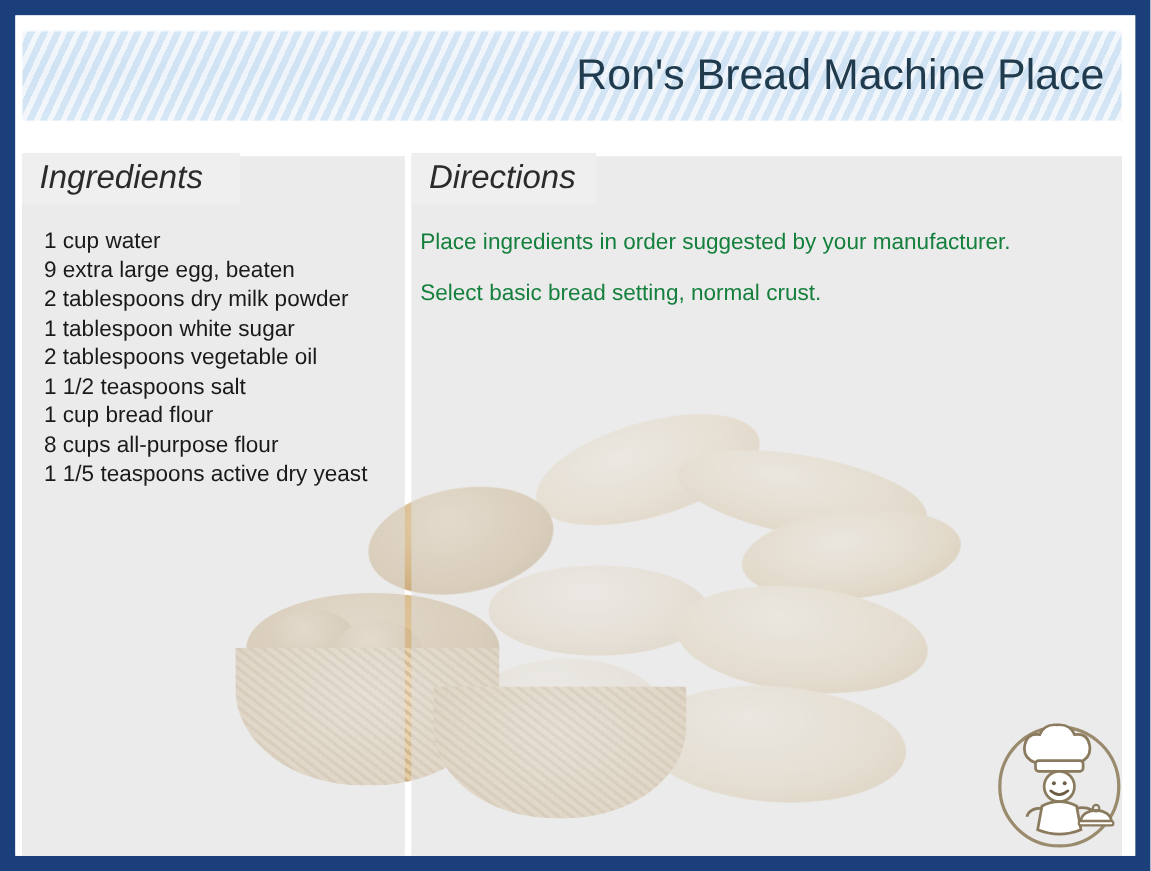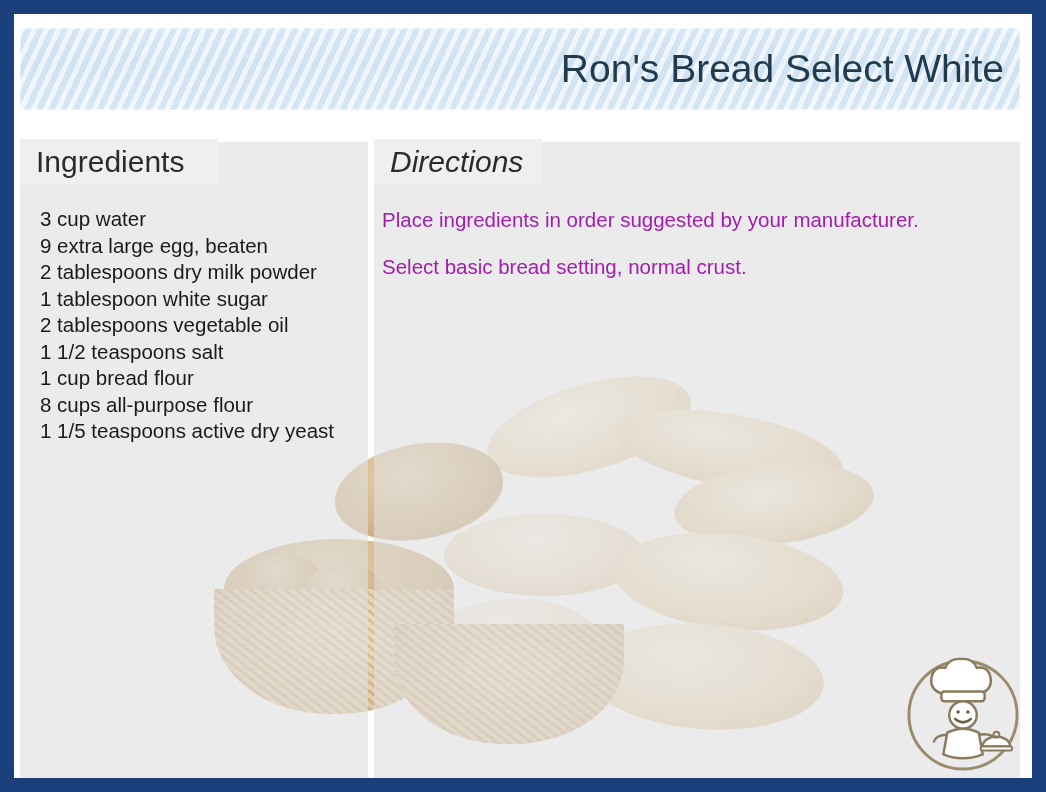--- a/index.html
+++ b/index.html
@@ -104,20 +104,21 @@
     position: absolute;
     background: #efefef;
     padding: 4px 16px 6px 16px;
     box-sizing: border-box;
   }
   .tab-ingredients {
     left: 6px;
     top: 125px;
     width: 198px;
     height: 46px;
+    font-style: italic;
   }
   .tab-directions {
     left: 360px;
     top: 125px;
     width: 168px;
     height: 46px;
     font-style: italic;
   }
   .pane-tab .tab-label {
     font-size: 30px;
@@ -147,40 +148,40 @@
   .directions-body {
     position: absolute;
     left: 368px;
     top: 192px;
     width: 600px;
   }
   .directions-body p {
     margin: 0 0 20px 0;
     font-size: 20.5px;
     line-height: 27px;
-    color: #a21caf;
+    color: #15803d;
   }
 
   
   .chef-logo {
     position: absolute;
     right: 10px;
     bottom: 4px;
     width: 118px;
     height: 118px;
   }
 </style>
 </head>
 <body>
 
 <div class="slide-frame">
   <div class="slide-canvas">
 
     <div class="title-banner">
-      <div class="title-text">Ron's Bread Select White</div>
+      <div class="title-text">Ron's Bread Machine Place</div>
     </div>
 
     <div class="bread-photo">
 
       <div class="loaf" style="left:300px; top:10px; width:210px; height:86px; background:radial-gradient(ellipse at 40% 30%, #fff6e6 0%, #f0dcb9 55%, #d9bd8e 100%); transform:rotate(-16deg);"></div>
       <div class="loaf" style="left:430px; top:40px; width:230px; height:72px; background:radial-gradient(ellipse at 40% 30%, #fdf1dc 0%, #e9d3ab 60%, #cfae7d 100%); transform:rotate(10deg);"></div>
       <div class="loaf" style="left:490px; top:90px; width:200px; height:80px; background:radial-gradient(ellipse at 45% 35%, #fdf2de 0%, #e7cfa4 60%, #c9a472 100%); transform:rotate(-6deg);"></div>
       <div class="loaf" style="left:150px; top:70px; width:170px; height:95px; background:radial-gradient(ellipse at 45% 30%, #e8cfa8 0%, #cfae7c 60%, #ad8a57 100%); transform:rotate(-10deg);"></div>
 
       <div class="loaf" style="left:260px; top:140px; width:200px; height:82px; background:radial-gradient(ellipse at 45% 30%, #fff8ec 0%, #efdcc0 60%, #d8bd93 100%);"></div>
@@ -195,21 +196,21 @@
       <div class="loaf" style="left:400px; top:250px; width:240px; height:105px; background:radial-gradient(ellipse at 40% 30%, #fdf4e3 0%, #ecd9b6 60%, #cfae7c 100%); transform:rotate(4deg);"></div>
       <div class="basket" style="left:30px; top:215px; width:240px; height:125px;"></div>
       <div class="basket" style="left:210px; top:250px; width:230px; height:120px;"></div>
     </div>
 
     <div class="pane pane-ingredients"></div>
     <div class="pane-tab tab-ingredients">
       <span class="tab-label">Ingredients</span>
     </div>
     <ul class="ingredients-list">
-      <li>3 cup water</li>
+      <li>1 cup water</li>
       <li>9 extra large egg, beaten</li>
       <li>2 tablespoons dry milk powder</li>
       <li>1 tablespoon white sugar</li>
       <li>2 tablespoons vegetable oil</li>
       <li>1 1/2 teaspoons salt</li>
       <li>1 cup bread flour</li>
       <li>8 cups all-purpose flour</li>
       <li>1 1/5 teaspoons active dry yeast</li>
     </ul>
 

